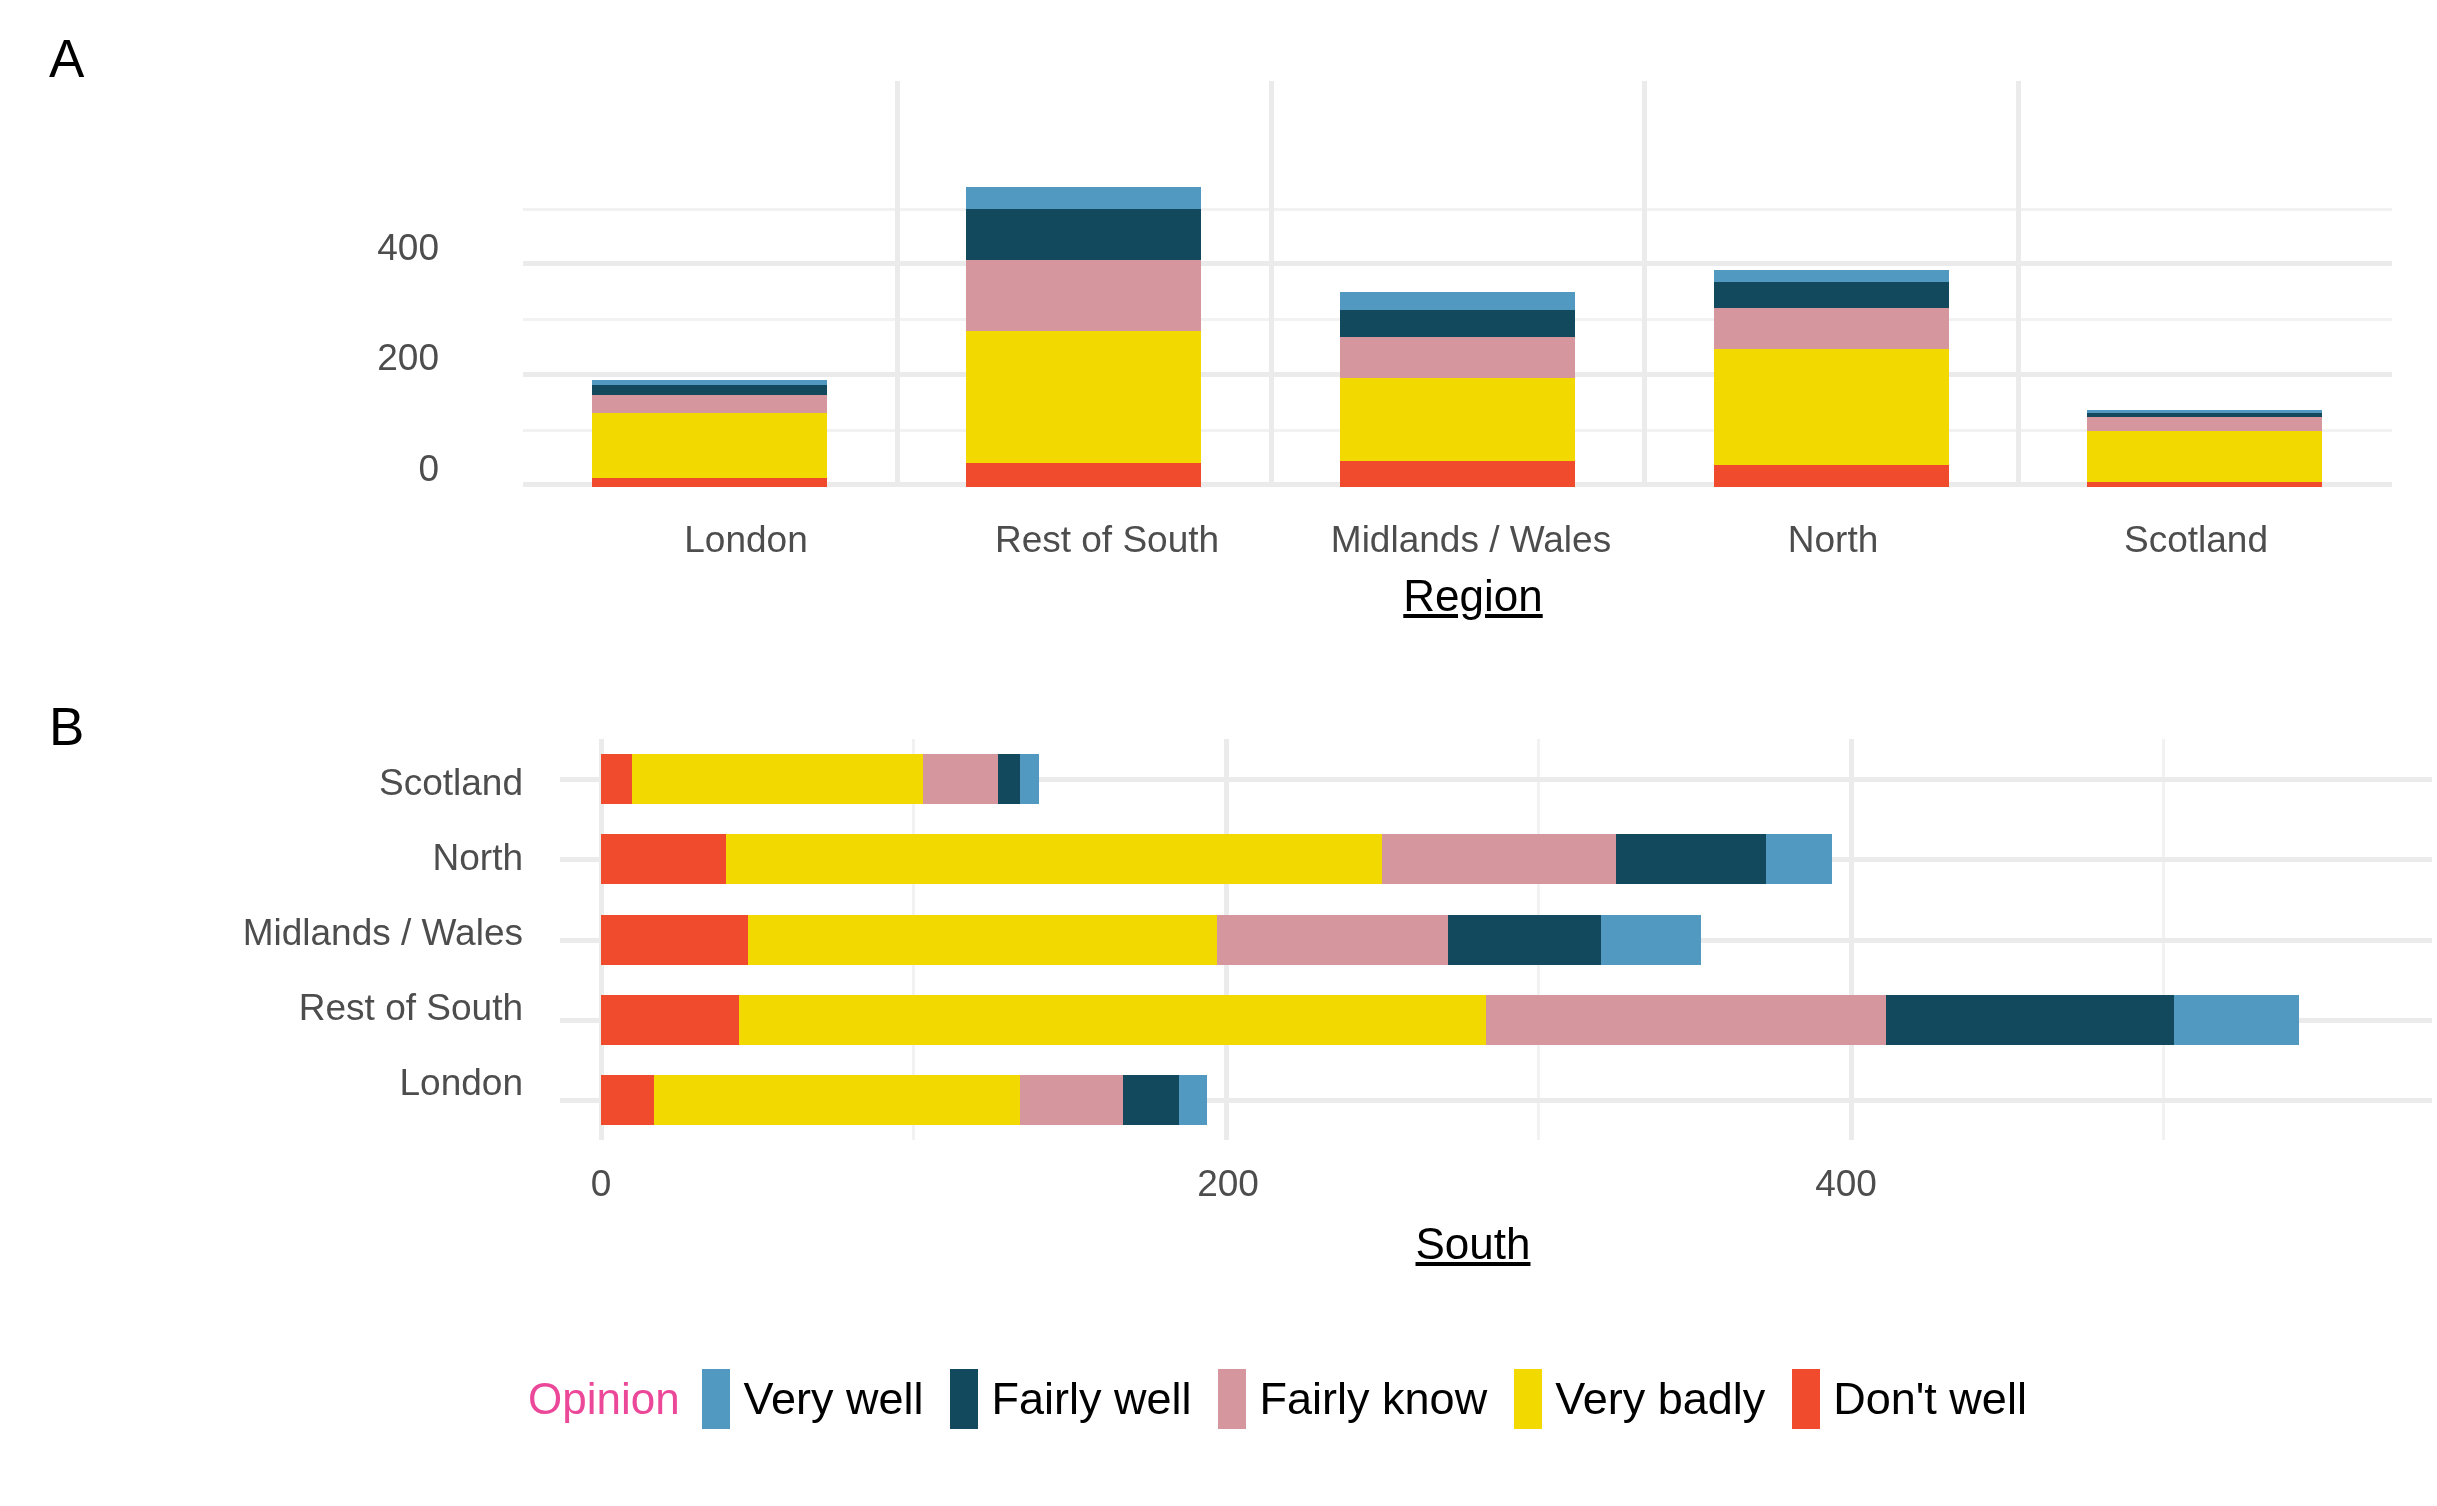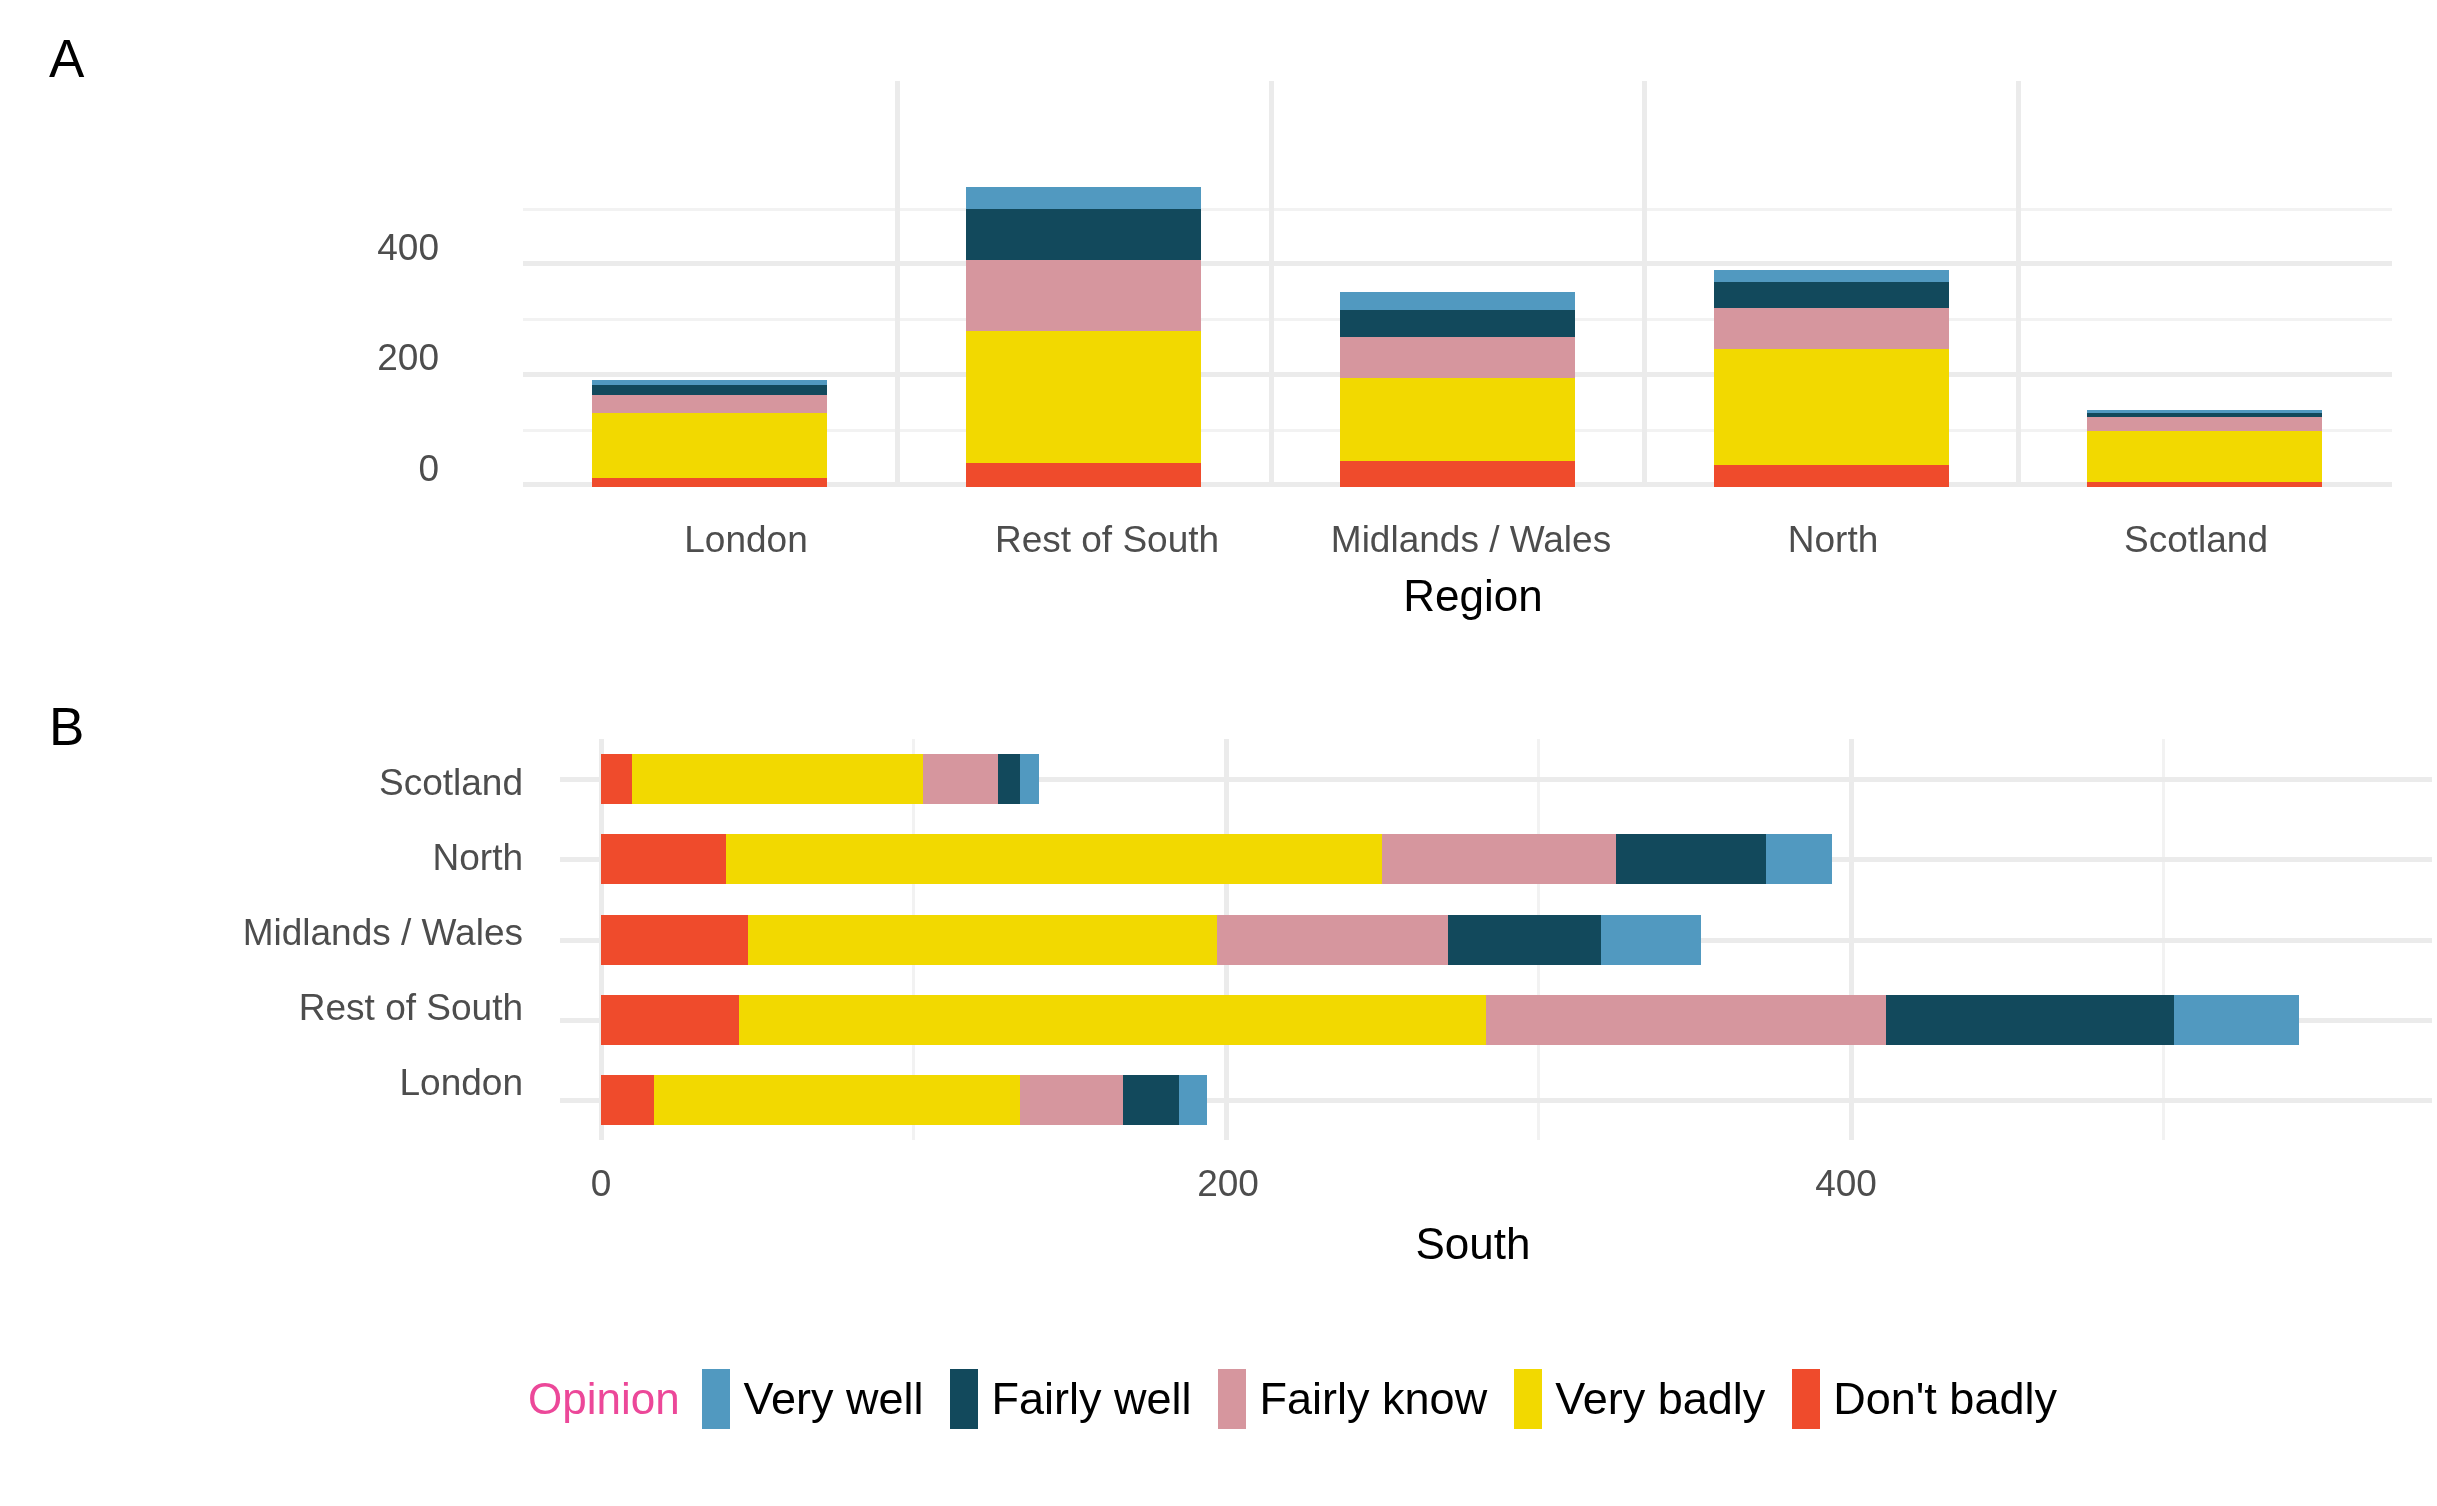--- a/index.html
+++ b/index.html
@@ -23,20 +23,21 @@
   }
   #tag-a { left: 49px;  top: 31.5px; }
   #tag-b { left: 49px;  top: 700px; }
 
   
   .axis-title {
     position: absolute;
     font-size: 44px;
     color: #000000;
     white-space: nowrap;
+    text-decoration: underline;
   }
   .tick-label {
     position: absolute;
     font-size: 37px;
     color: #4d4d4d;
     white-space: nowrap;
   }
 
   
   #panelA-plot {
@@ -249,16 +250,16 @@
   <div class="legend-item">
     <div class="legend-key" style="background: rgb(214, 150, 158);"></div>
     <div class="legend-label">Fairly know</div>
   </div>
   <div class="legend-item">
     <div class="legend-key" style="background: rgb(242, 217, 0);"></div>
     <div class="legend-label">Very badly</div>
   </div>
   <div class="legend-item">
     <div class="legend-key" style="background: rgb(239, 75, 44);"></div>
-    <div class="legend-label">Don't badly</div>
+    <div class="legend-label">Don't well</div>
   </div>
 </div>
 
 
 </body></html>

